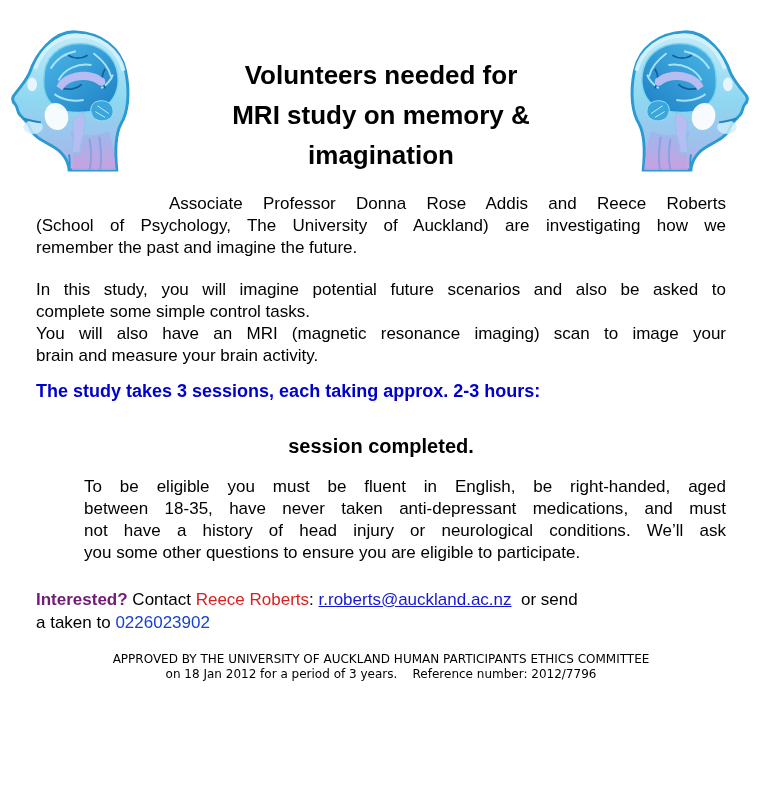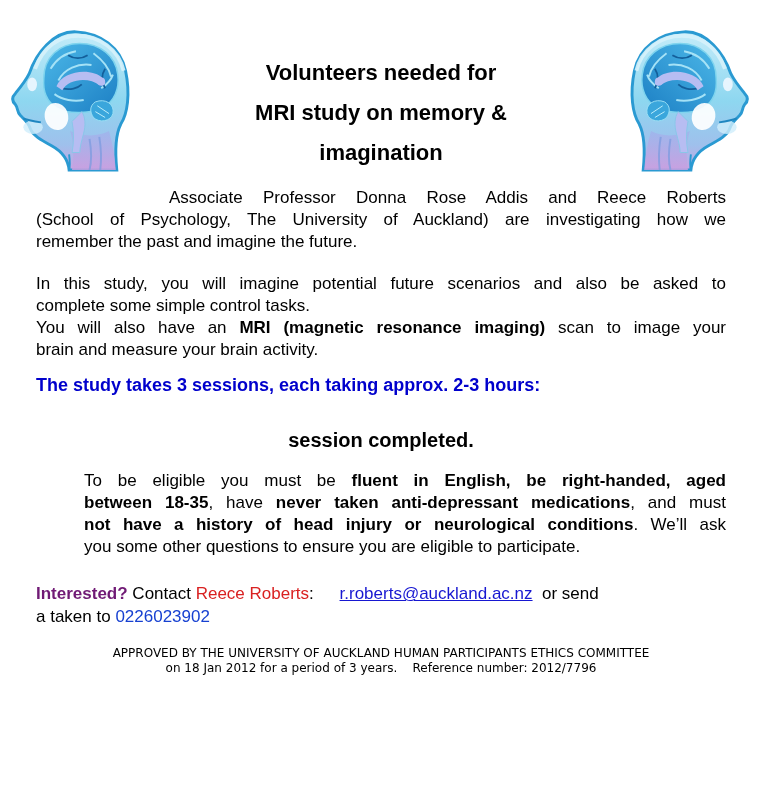--- a/index.html
+++ b/index.html
@@ -13,51 +13,51 @@
   }
   
   .header{display:flex;align-items:flex-start;padding-top:26px;}
   .brain-wrap{flex:0 0 148px;height:146px;}
   .brain-wrap svg{display:block;}
   .mirrored svg{transform:scaleX(-1);}
   .title{
     flex:1;
     text-align:center;
     font-weight:bold;
-    font-size:22px;
+    font-size:26px;
     line-height:40px;
     padding-top:12px;
     letter-spacing:0;
   }
   
   .content{margin:0 36px;width:690px;font-size:17px;line-height:22px;}
   .jline{text-align:justify;text-align-last:justify;}
   .lline{text-align:left;}
   .indent{padding-left:133px;}
   .pre{white-space:pre-wrap;}
-  b{font-weight:bold;}
+  b{font-weight:normal;}
   .para-intro{}
   .para-study{margin-top:20px;}
   .sessions{
     margin-top:12px;
     font-size:18px;line-height:24px;
     font-weight:bold;
     color:#0000cc;
   }
   .comp{
     margin-top:28px;
     font-size:20px;line-height:30px;
     font-weight:bold;
     text-align:center;
   }
   .para-elig{margin-top:15px;margin-left:48px;}
   .contact{margin-top:24px;line-height:23px;}
   .blue{color:#701a75;font-weight:bold;}
   .red{color:#d92121;}
-  .email{color:#1717d1;text-decoration:underline;cursor:pointer;margin-left:21px;}
+  .email{color:#1717d1;text-decoration:underline;cursor:pointer;}
   .phone{color:#1741d1;text-decoration:none;cursor:pointer;}
   .footer{
     margin-top:18px;
     text-align:center;
     font-family:"DejaVu Sans", sans-serif;
     font-size:12px;line-height:15px;
   }
 </style>
 </head>
 <body>

